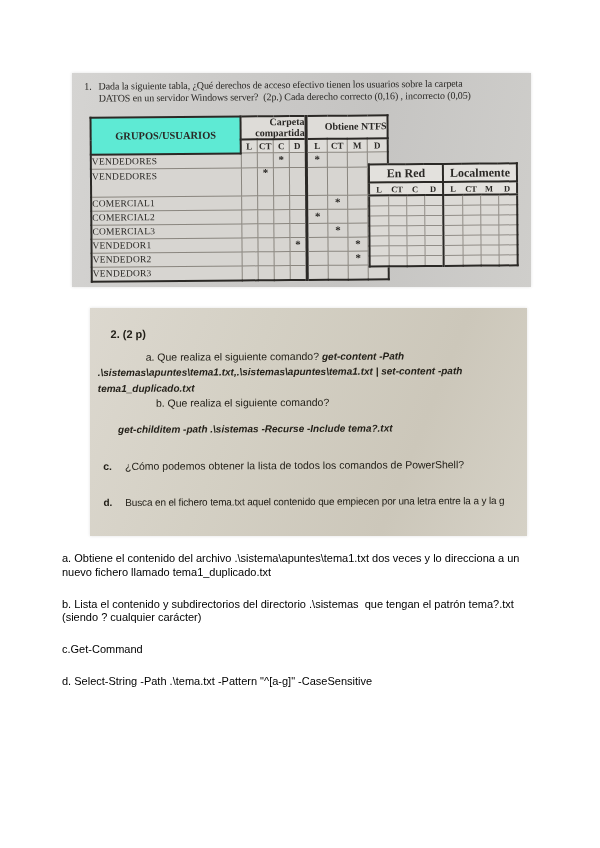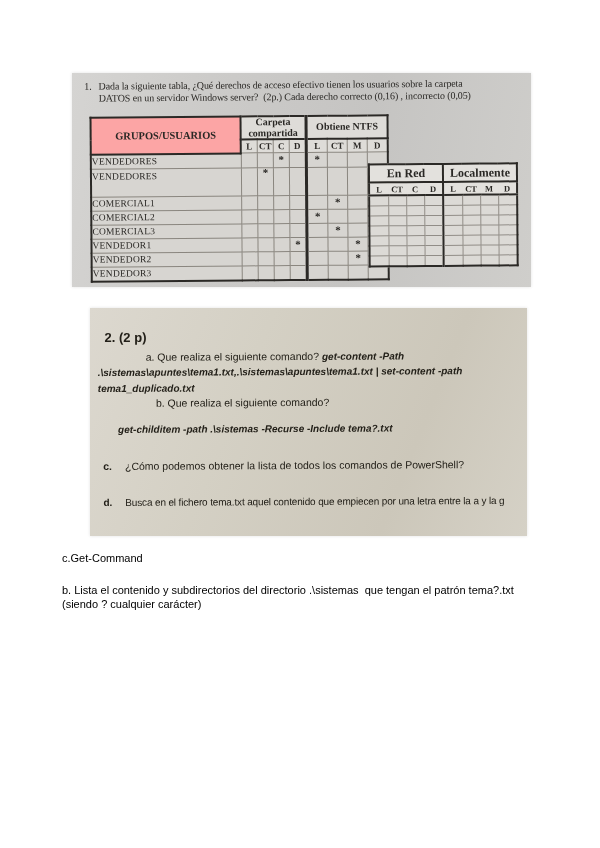--- a/index.html
+++ b/index.html
@@ -11,22 +11,22 @@
   .photo1{left:72px;top:73px;width:459px;height:214px;
     background:linear-gradient(100deg,#d5d4d2 0%,#cccbc9 28%,#c5c4c2 62%,#cfcecb 100%);
     font-family:"Liberation Serif",serif;color:#2a2825;}
   .photo1-inner{position:absolute;inset:0;transform:rotate(-0.45deg);}
   .q1-prompt{position:absolute;left:13px;top:6px;display:flex;font-size:10px;line-height:12px;letter-spacing:-0.1px;}
   .q1-num{margin-right:7px;}
   .q1-line{white-space:pre;}
 
   .main-t{position:absolute;left:18px;top:42px;border-collapse:collapse;background:#d7d5d1;border:2px solid #2b2926;}
   .main-t th,.main-t td{padding:0;border:1px solid #8a867f;}
-  .corner{width:148px;font-size:10.5px;font-weight:bold;text-align:center;border:2px solid #2b2926 !important;background:#fca5a5;}
-  .grp{font-size:10px;font-weight:bold;text-align:center;line-height:10.5px;border:2px solid #2b2926 !important;background:#dedcd8;padding:1px 0;}
+  .corner{width:148px;font-size:10.5px;font-weight:bold;text-align:center;border:2px solid #2b2926 !important;background:#5eead4;}
+  .grp{font-size:10px;font-weight:bold;text-align:right;line-height:10.5px;border:2px solid #2b2926 !important;background:#dedcd8;padding:1px 0;}
   .letter-th{font-size:9px;font-weight:bold;text-align:center;height:12px;border:1px solid #2b2926;border-bottom:2px solid #2b2926;background:#dedcd8;}
   .c1{width:15px;}
   .c2{width:19px;}
   .gstart{border-left:3px solid #2b2926 !important;}
   .rname{font-size:9.5px;padding-left:3px;height:13px;letter-spacing:0.2px;white-space:nowrap;border-left:2px solid #2b2926;}
   .mark{text-align:center;font-size:11px;font-weight:bold;height:13px;line-height:9px;}
   .main-t tbody tr:nth-child(2) td{height:25px;vertical-align:top;}
   .main-t tbody tr:nth-child(2) td.rname{vertical-align:top;padding-top:2px;}
 
   .grid-t{position:absolute;left:296px;top:91px;border-collapse:collapse;background:#dcdad6;border:2px solid #2b2926;font-family:"Liberation Serif",serif;}
@@ -34,21 +34,21 @@
   .ghdr{font-size:12px;font-weight:bold;text-align:center;border:2px solid #2b2926;background:#e3e1dd;height:16px;padding:0 2px;}
   .gletter{font-size:8.5px;font-weight:bold;text-align:center;height:11px;border:0;border-bottom:2px solid #2b2926;background:#e3e1dd;width:18px;}
   .gcell{height:9px;border:1px solid #918d87;}
   .gstart2{border-left:2px solid #2b2926 !important;}
 
   
   .photo2{left:90px;top:308px;width:437px;height:228px;
     background:linear-gradient(112deg,#dcd8cf 0%,#d4d0c4 35%,#ccc7ba 72%,#d5d1c6 100%);
     color:#232019;font-size:10.5px;}
   .photo2-inner{position:absolute;inset:0;transform:rotate(-0.3deg);}
-  .q2-head{position:absolute;left:15px;top:8px;font-weight:bold;font-size:13px;text-align:center;}
+  .q2-head{position:absolute;left:21px;top:8px;font-weight:bold;font-size:11px;text-align:center;}
   .q2-a{position:absolute;left:8px;top:30px;width:404px;line-height:14.5px;text-indent:48px;}
   .cmd{font-weight:bold;font-style:italic;font-size:10px;}
   .q2-b{position:absolute;left:16px;top:87px;line-height:14.5px;}
   .q2-b .b-line{margin:0 0 0 9px;padding-left:41px;}
   .q2-b .b-cmd{margin:12px;}
   .q2-c{position:absolute;left:13px;top:140px;white-space:nowrap;}
   .q2-d{position:absolute;left:13px;top:178px;white-space:nowrap;font-size:10px;}
   .q2-c .lbl,.q2-d .lbl{font-weight:bold;margin-right:13px;}
   .q2-d .txt{letter-spacing:-0.15px;}
 
@@ -285,17 +285,19 @@
         <p class="cmd b-cmd">get-childitem -path .\sistemas -Recurse -Include tema?.txt</p>
       </div>
 
       <p class="q2-item q2-c"><span class="lbl">c.</span><span class="txt">¿Cómo podemos obtener la lista de todos los comandos de PowerShell?</span></p>
 
       <p class="q2-item q2-d"><span class="lbl">d.</span><span class="txt">Busca en el fichero tema.txt aquel contenido que empiecen por una letra entre la a y la g</span></p>
     </div>
   </section>
 
   <section class="answers">
+    <p class="ans">a. Obtiene el contenido del archivo .\sistema\apuntes\tema1.txt dos veces y lo direcciona a un nuevo fichero llamado tema1_duplicado.txt</p>
+    <p class="ans">b. Lista el contenido y subdirectorios del directorio .\sistemas  que tengan el patrón tema?.txt (siendo ? cualquier carácter)</p>
     <p class="ans">c.Get-Command</p>
-    <p class="ans">b. Lista el contenido y subdirectorios del directorio .\sistemas  que tengan el patrón tema?.txt (siendo ? cualquier carácter)</p>
+    <p class="ans">d. Select-String -Path .\tema.txt -Pattern "^[a-g]" -CaseSensitive</p>
   </section>
 
 </div>
 
 </body></html>

